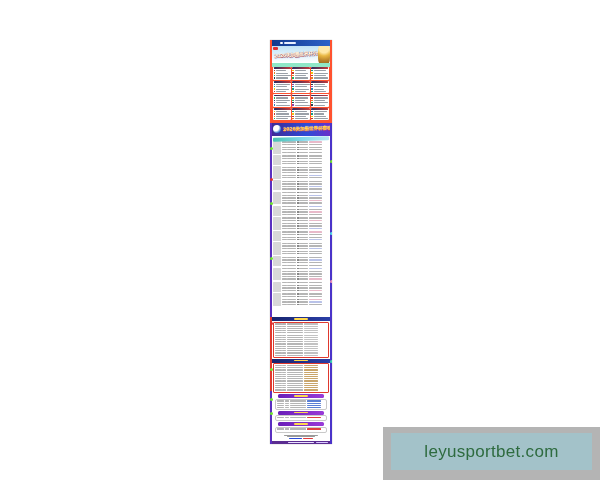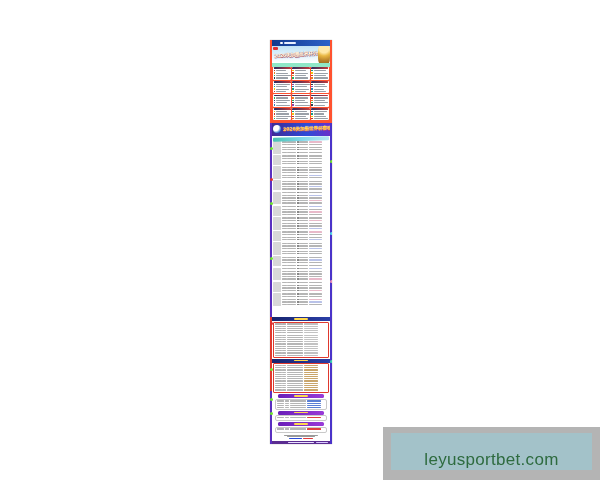--- a/index.html
+++ b/index.html
@@ -93,21 +93,21 @@
   .note-split{display:flex;justify-content:center;gap:1px;}
   .note-blue{width:30%;height:1.2px;background:#2b4bd8;border-radius:.5px;}
   .note-red{width:25%;height:1.2px;background:#e03a3a;border-radius:.5px;}
   .footer{flex:1 1 auto;background:#5b2d91;position:relative;}
   .foot-bar{position:absolute;left:50%;top:1px;transform:translateX(-50%);width:26px;height:1.2px;background:#e8e0ff;border-radius:.5px;}
   .foot-mini{position:absolute;right:2px;bottom:.8px;width:12px;height:1px;background:#d8c8ff;border-radius:.5px;}
 
   
   .wm-outer{position:absolute;left:383px;top:427px;width:217px;height:53px;background:#b4b4b4;}
   .wm-inner{position:absolute;left:8px;top:6px;width:201px;height:37px;background:#a3c2c9;
-            display:flex;align-items:flex-end;justify-content:center;}
+            display:flex;align-items:center;justify-content:center;}
   .wm-text{font-family:"Liberation Sans",sans-serif;font-size:17px;color:#2e6b3f;letter-spacing:.3px;}
 </style>
 </head>
 <body>
 
 <div class="poster">
   <div class="rail rail-left"></div>
   <div class="rail rail-right"></div>
 
   <div class="p-inner">

